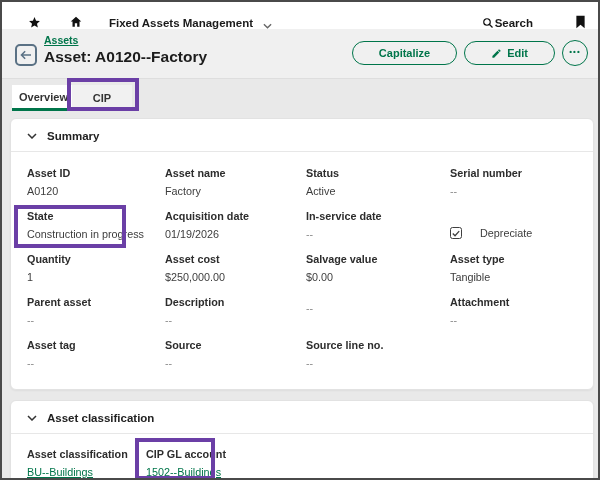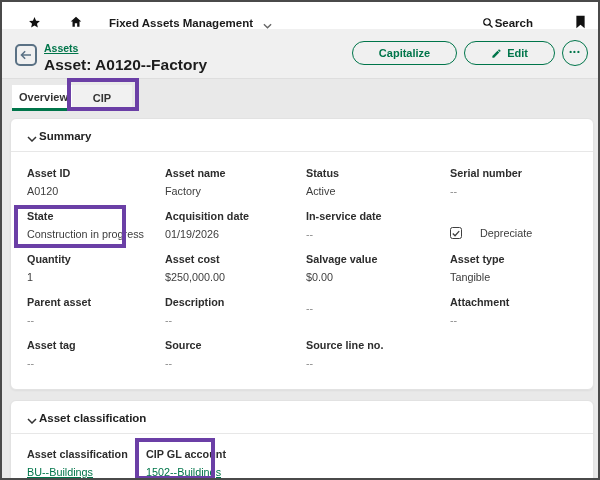--- a/index.html
+++ b/index.html
@@ -14,37 +14,37 @@
   .home-ic { margin-left:28px; }
   .appname { margin-left:26px; font-size:11.5px; font-weight:bold; color:#1a1a1a; }
   .caret-ic { margin-left:10px; }
   .tb-spacer { flex:1; }
   .search-wrap { display:flex; align-items:center; gap:1px; margin-right:42px; cursor:pointer; }
   .search-wrap span { font-size:11.5px; font-weight:bold; color:#1a1a1a; }
 
   
   .pagehead { position:absolute; top:27px; left:0; right:0; height:50px; background:#f0f0f0; border-bottom:1px solid #dedede; }
   .back-btn { position:absolute; left:13px; top:15px; width:22px; height:22px; border:2px solid #5a7184; border-radius:5px; background:#f0f0f0; display:flex; align-items:center; justify-content:center; cursor:pointer; }
-  .crumbwrap { position:absolute; left:42px; top:13px; }
+  .crumbwrap { position:absolute; left:42px; top:5px; }
   .crumb { font-size:10.5px; font-weight:bold; color:#00754a; text-decoration:underline; cursor:pointer; }
   .pagetitle { font-size:15.5px; font-weight:bold; color:#1c1c1c; margin-top:2px; }
   .headbtns { position:absolute; right:10px; top:11px; display:flex; gap:7px; align-items:center; }
   .pill { border:1px solid #00754a; color:#00754a; background:transparent; border-radius:14px; font-family:"Liberation Sans",sans-serif; font-size:11px; font-weight:bold; padding:5px 26px; display:flex; align-items:center; gap:5px; cursor:pointer; }
   .more-btn { width:26px; height:26px; border:1px solid #00754a; border-radius:50%; color:#00754a; background:transparent; font-size:8px; font-weight:bold; letter-spacing:1px; display:flex; align-items:center; justify-content:center; cursor:pointer; padding-bottom:4px; }
 
   
   .tab { position:absolute; top:83px; height:26px; display:flex; align-items:center; justify-content:center; font-size:11px; font-weight:bold; color:#333; cursor:pointer; }
   .tab-overview { left:10px; width:63px; background:#ffffff; border-bottom:3px solid #00754a; }
   .tab-cip { left:70px; width:60px; background:#f1f1f1; }
 
   
   .card { position:absolute; left:8px; width:584px; background:#ffffff; border:1px solid #e2e2e2; border-radius:6px; box-shadow:0 1px 2px rgba(0,0,0,0.05); }
   .card-summary { top:116px; height:272px; }
   .card-class { top:398px; height:90px; }
-  .card-head { display:flex; align-items:flex-end; gap:2px; padding:11px 16px 9px 16px; border-bottom:1px solid #e7e7e7; cursor:pointer; }
+  .card-head { display:flex; align-items:center; gap:10px; padding:11px 16px 9px 16px; border-bottom:1px solid #e7e7e7; cursor:pointer; }
   .card-head .ttl { font-size:11.5px; font-weight:bold; color:#222; }
 
   .fgrid { display:grid; grid-template-columns:138px 141px 144px 1fr; padding:9px 16px 0 16px; }
   .cgrid { display:grid; grid-template-columns:119px 1fr; padding:8px 16px 0 16px; }
   .fcell { height:43px; padding-top:6px; }
   .flabel { font-size:10.8px; font-weight:bold; color:#2d2d2d; }
   .fvalue { font-size:10.8px; color:#3d3d3d; margin-top:6px; }
   .fvalue.dim { color:#8a8a8a; }
   .fvalue.link { color:#00754a; text-decoration:underline; cursor:pointer; }
   .chkrow { display:flex; align-items:center; gap:18px; margin-top:17px; }

